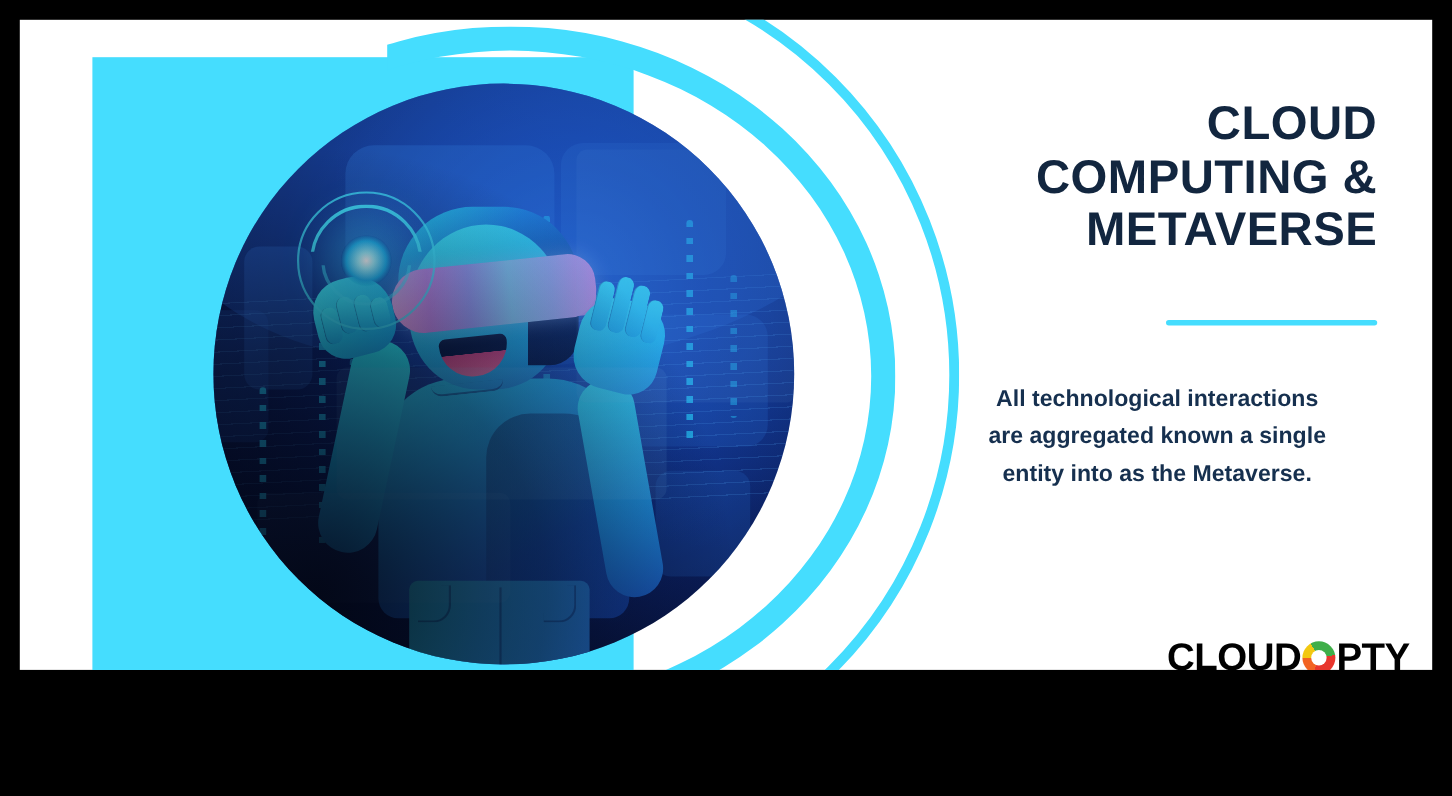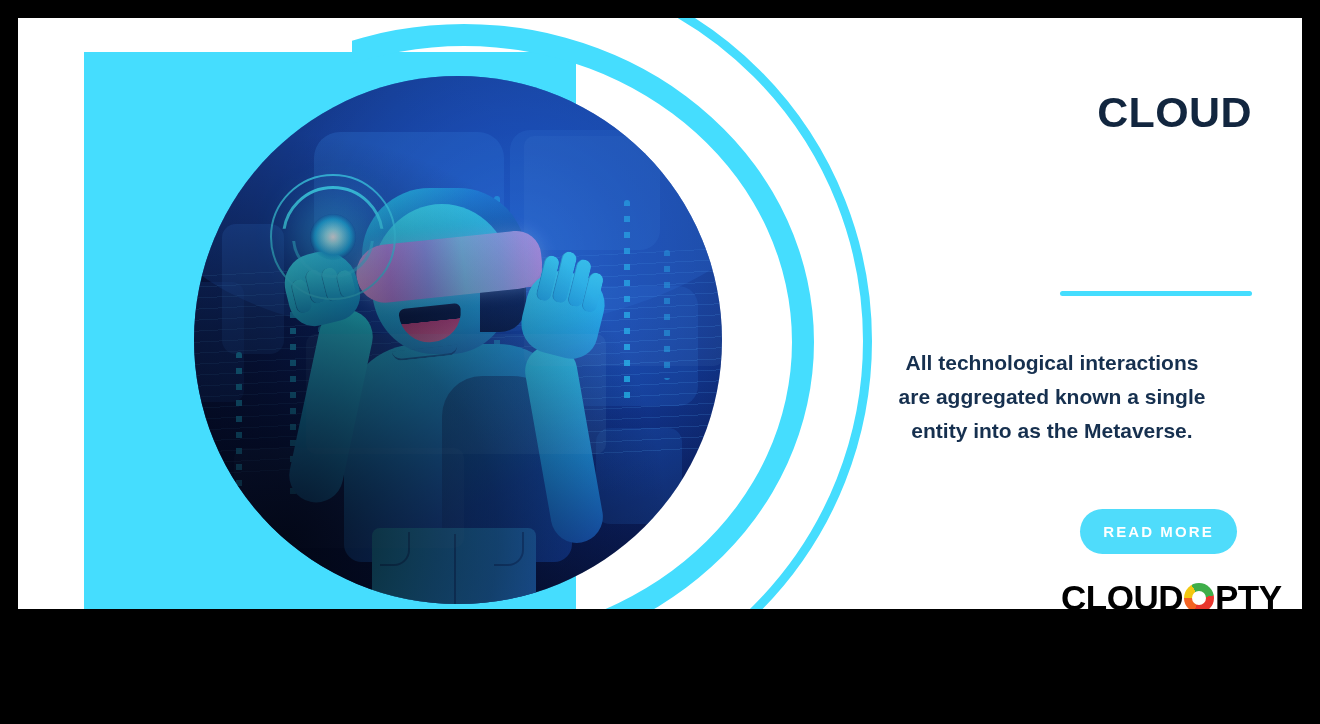--- a/index.html
+++ b/index.html
@@ -513,32 +513,32 @@
         <div class="glass g1"></div>
         <div class="glass g2"></div>
         <div class="glass g3"></div>
       </div>
     </div>
 
     <div class="content">
 
       <h1 class="headline">
         <span>CLOUD</span><br>
-        <br>
+        <span>COMPUTING &amp;</span><br>
+        <span>METAVERSE</span>
       </h1>
 
       <div class="divider"></div>
 
       <p class="subtext">
         <span>All technological interactions</span><br>
         <span>are aggregated known a single</span><br>
         <span>entity into as the Metaverse.</span>
       </p>
 
-      <button class="cta">READ MORE</button>
 
       <div class="logo">
         <span>CLOUD</span>
         <span class="ring-o"></span>
         <span>PTY</span>
       </div>
     </div>
 
   </div>
 </div>

